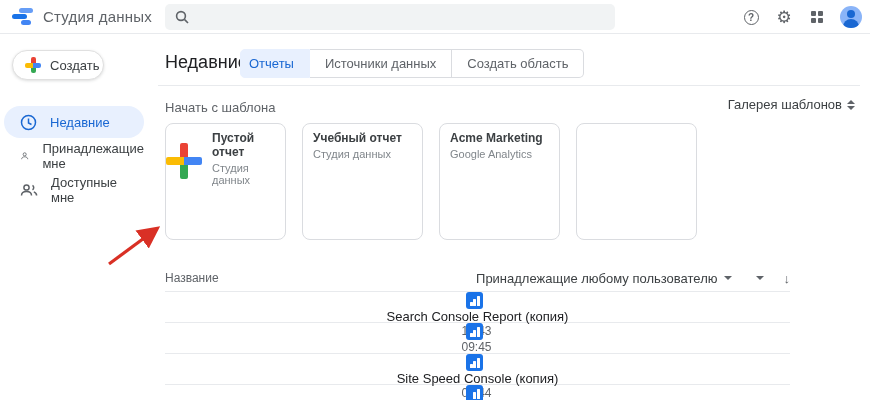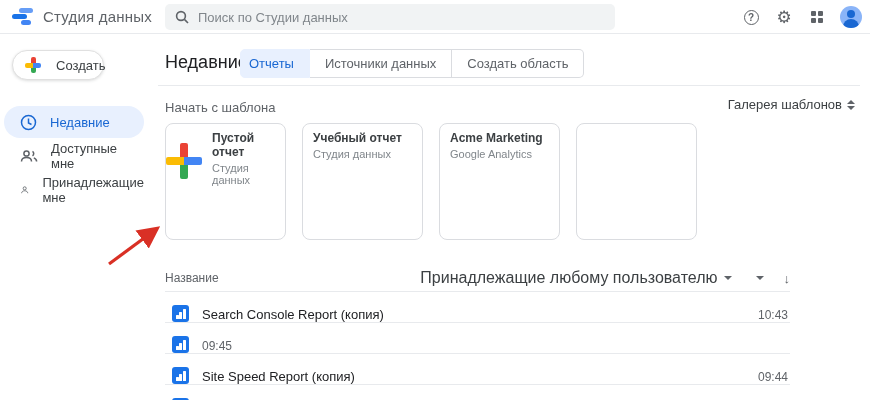--- a/index.html
+++ b/index.html
@@ -29,21 +29,21 @@
   .gear { font-size:17px; line-height:1; }
   .grid4 { display:grid; grid-template-columns:5px 5px; grid-template-rows:5px 5px; gap:2px; }
   .grid4 i { background:#5f6368; border-radius:1px; }
   .avatar { width:22px; height:22px; border-radius:50%; background:#8ab4f8; position:relative; overflow:hidden; }
   .avatar .hd { position:absolute; left:7px; top:4px; width:8px; height:8px; border-radius:50%; background:#1967d2; }
   .avatar .bd { position:absolute; left:3px; top:13px; width:16px; height:12px; border-radius:8px 8px 0 0; background:#1967d2; }
 
   
   .sidebar { position:absolute; left:0; top:34px; width:150px; height:366px; background:#fff; }
   .create-btn { margin:16px 0 0 12px; width:92px; height:30px; border:1px solid #e0e0e0; border-radius:16px;
-    background:#fff; display:flex; align-items:center; gap:15px; padding:0 12px;
+    background:#fff; display:flex; align-items:center; gap:9px; padding:0 12px;
     box-shadow:0 1px 3px rgba(60,64,67,.18); cursor:pointer; }
   .create-btn span { font-size:13px; color:#3c4043; }
   .plus { position:relative; }
   .plus .v,.plus .h { position:absolute; border-radius:2px; }
   .plus.small { width:16px; height:16px; flex:none; }
   .plus.small .v { left:5.5px; top:0; width:5px; height:16px; background:linear-gradient(#ea4335 0 50%, #34a853 50% 100%); }
   .plus.small .h { left:0; top:5.5px; width:16px; height:5px; background:linear-gradient(90deg,#fbbc04 0 50%, #4285f4 50% 100%); }
   .plus.big { width:36px; height:36px; }
   .plus.big .v { left:14px; top:0; width:8px; height:36px; background:linear-gradient(#ea4335 0 50%, #34a853 50% 100%); }
   .plus.big .h { left:0; top:14px; width:36px; height:8px; background:linear-gradient(90deg,#fbbc04 0 50%, #4285f4 50% 100%); }
@@ -123,26 +123,26 @@
   .sc-box { position:absolute; border:1px solid #e0e4e8; background:#fff; }
 
   
   .arrow-annot { position:absolute; left:95px; top:218px; z-index:9; pointer-events:none; }
 
   
   .rtable { position:absolute; left:15px; top:231px; width:625px; }
   .rt-head { height:26px; display:flex; align-items:center; }
   .rt-head .name-h { font-size:12px; color:#5f6368; flex:1; }
   .filter { display:flex; align-items:center; gap:6px; cursor:pointer; }
-  .filter span { font-size:16px; color:#3c4043; }
+  .filter span { font-size:13px; color:#3c4043; }
   .caret { width:0; height:0; border-left:4px solid transparent; border-right:4px solid transparent;
     border-top:4px solid #5f6368; }
   .sort-arrow { font-size:13px; color:#5f6368; margin-left:20px; cursor:pointer; }
   .filter + .filter { margin-left:24px; }
-  .rt-row { height:31px; display:flex; align-items:flex-end; border-top:1px solid #e8eaed; cursor:pointer; }
+  .rt-row { height:31px; display:flex; align-items:center; border-top:1px solid #e8eaed; cursor:pointer;flex-direction:column; }
   .rt-row:first-of-type { border-top:1px solid #e8eaed; }
   .rpt-icon { width:17px; height:17px; border-radius:3px; background:#1a73e8; position:relative; margin:0 13px 0 7px; flex:none; }
   .rpt-icon i { position:absolute; bottom:3px; width:3px; background:#fff; border-radius:.5px; }
   .rpt-icon .b1 { left:3.5px; height:4px; } .rpt-icon .b2 { left:7px; height:7px; } .rpt-icon .b3 { left:10.5px; height:10px; }
   .rt-row .nm { flex:1; font-size:13px; color:#202124; }
   .rt-row .tm { font-size:12px; color:#5f6368; padding-right:2px; }
 </style>
 </head>
 <body>
 
@@ -151,21 +151,20 @@
       <i class="l1"></i>
       <i class="l2"></i>
       <i class="l3"></i>
     </div>
   <div class="app-title">Студия данных</div>
   <div class="searchbar">
     <svg width="14" height="14" viewBox="0 0 14 14" fill="none" stroke="#5f6368" stroke-width="1.6">
       <circle cx="6" cy="6" r="4.4"></circle>
         <line x1="9.4" y1="9.4" x2="13" y2="13"></line>
     </svg>
-    <input type="text" placeholder="Поиск по Студии данных" style="">
   </div>
   <div class="appbar-right">
     <div class="iconbtn">
         <div class="help-circ">?</div>
       </div>
     <div class="iconbtn gear">⚙</div>
     <div class="iconbtn">
         <div class="grid4">
           <i></i>
           <i></i>
@@ -190,34 +189,34 @@
   </button>
   <div class="nav">
     <div class="nav-item active">
       <svg width="17" height="17" viewBox="0 0 17 17" fill="none" stroke-width="1.5">
         <circle cx="8.5" cy="8.5" r="7"></circle>
           <polyline points="8.5,4.5 8.5,9 11.5,10.5"></polyline>
       </svg>
       <span>Недавние</span>
     </div>
     <div class="nav-item">
+      <svg width="17" height="16" viewBox="0 0 17 16" fill="none" stroke-width="1.5">
+        <circle cx="8.5" cy="5" r="2.8"></circle>
+          <path d="M3 13.8c0-2.8 2.4-4.4 5.5-4.4s5.5 1.6 5.5 4.4"></path>
+      </svg>
+      <span>Принадлежащие мне</span>
+    </div>
+    <div class="nav-item">
       <svg width="18" height="16" viewBox="0 0 18 16" fill="none" stroke-width="1.5">
         <circle cx="6.5" cy="5.5" r="2.6"></circle>
           <path d="M1.5 13.5c0-2.5 2.2-4 5-4s5 1.5 5 4"></path>
         <path d="M12.5 3.4a2.6 2.6 0 0 1 0 4.4"></path>
           <path d="M13.8 9.9c1.7.6 2.8 1.9 2.8 3.6"></path>
       </svg>
       <span>Доступные мне</span>
-    </div>
-    <div class="nav-item">
-      <svg width="17" height="16" viewBox="0 0 17 16" fill="none" stroke-width="1.5">
-        <circle cx="8.5" cy="5" r="2.8"></circle>
-          <path d="M3 13.8c0-2.8 2.4-4.4 5.5-4.4s5.5 1.6 5.5 4.4"></path>
-      </svg>
-      <span>Принадлежащие мне</span>
     </div>
   </div>
 </div>
 
 <div class="main">
   <div class="page-head">Недавние</div>
 
   <div class="tabs">
     <div class="tab active">Отчеты</div>
     <div class="tab">Источники данных</div>
@@ -424,21 +423,21 @@
           <i class="b3"></i>
         </div>
       <div class="tm">09:45</div>
     </div>
     <div class="rt-row">
       <div class="rpt-icon">
           <i class="b1"></i>
           <i class="b2"></i>
           <i class="b3"></i>
         </div>
-      <div class="nm">Site Speed Report (копия)</div>
+      <div class="nm">Site Speed Console (копия)</div>
       <div class="tm">09:44</div>
     </div>
     <div class="rt-row">
       <div class="rpt-icon">
           <i class="b2"></i>
           <i class="b3"></i>
         </div>
       <div class="nm">Site Speed Report</div>
       <div class="tm"></div>
     </div>

